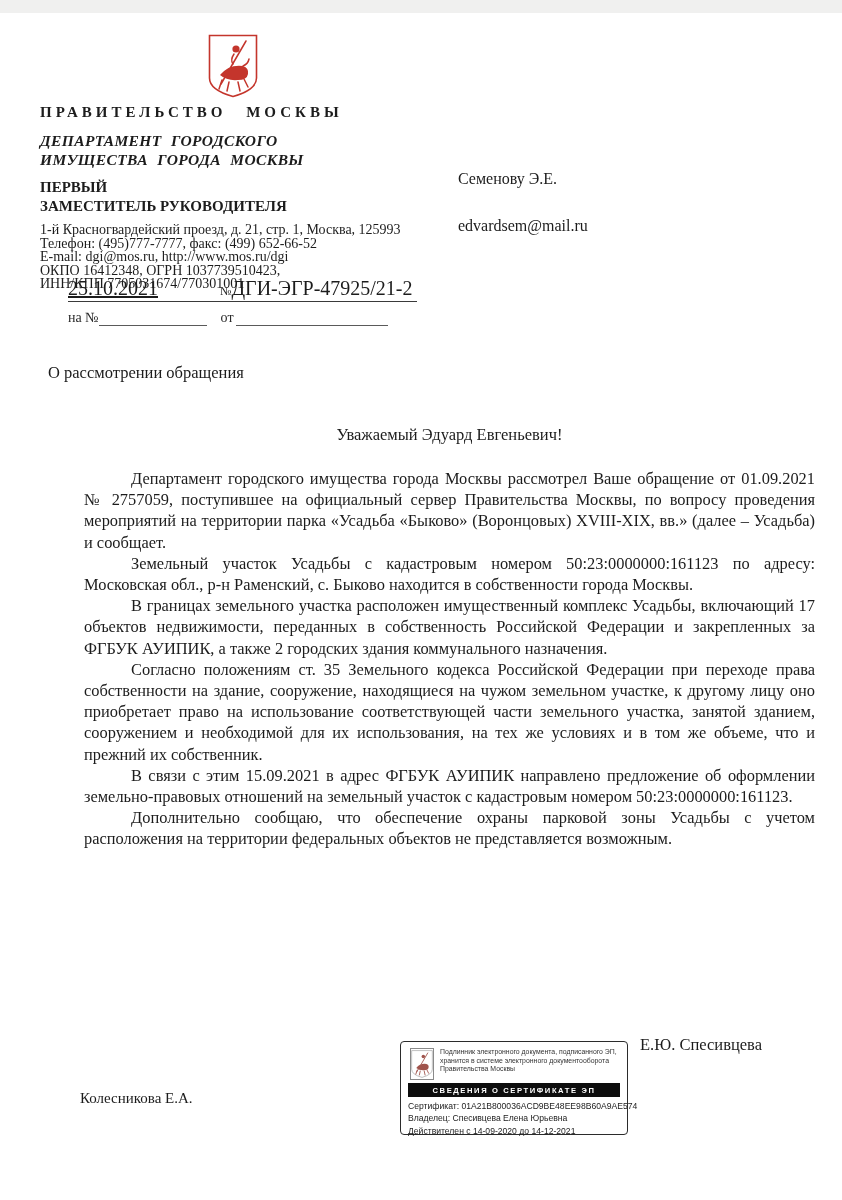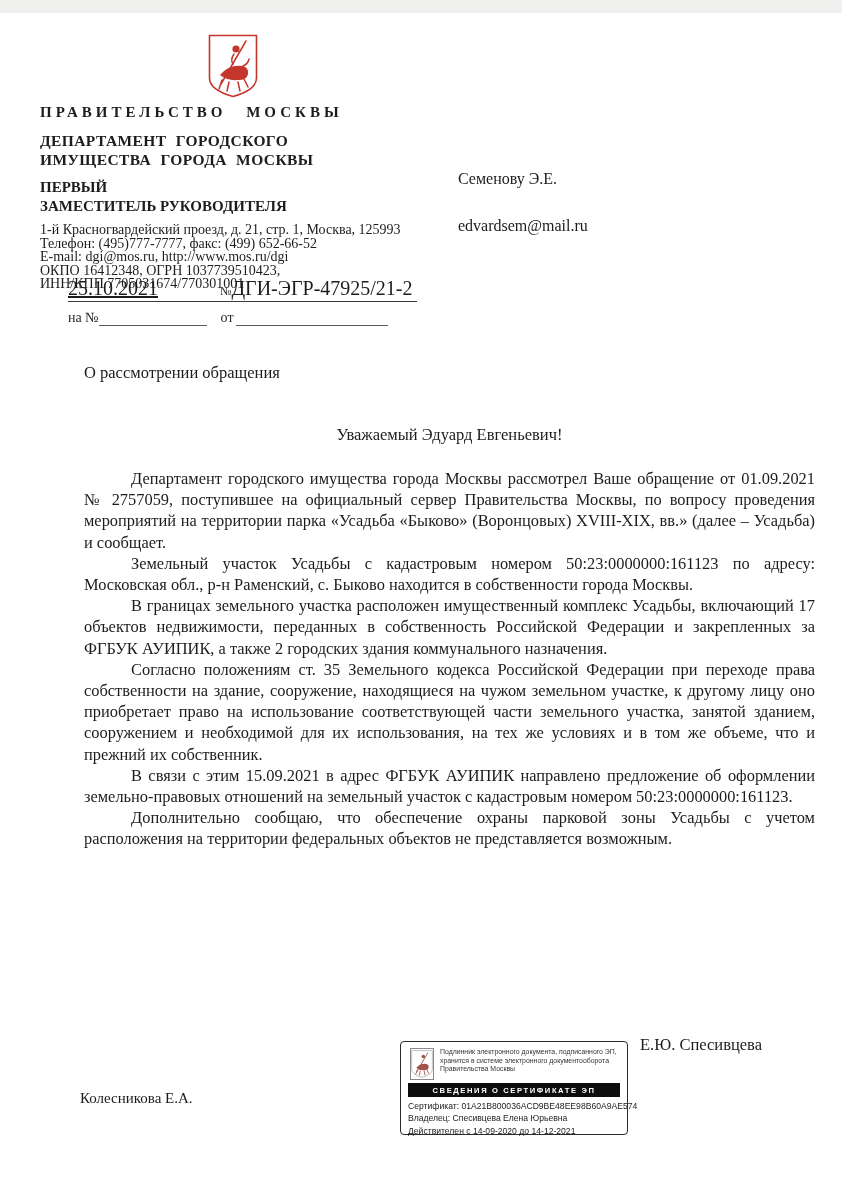--- a/index.html
+++ b/index.html
@@ -11,42 +11,42 @@
     position:relative;
     overflow:hidden;
     -webkit-font-smoothing:antialiased;
   }
   .top-strip{position:absolute;top:0;left:0;width:842px;height:13px;background:#f0f0ef;}
 
   
   .letterhead{position:absolute;left:40px;top:34px;width:386px;text-align:left;}
   .emblem{width:50px;height:64px;margin:0 auto 6px auto;display:block;}
   .gov-title{font-weight:bold;font-size:15px;letter-spacing:4px;word-spacing:12px;margin-top:4px;}
-  .dept-title{font-weight:bold;font-size:15.5px;line-height:19px;letter-spacing:0.4px;word-spacing:5px;margin-top:10px;}
+  .dept-title{font-weight:bold;font-size:15.5px;line-height:19px;letter-spacing:0.4px;word-spacing:5px;margin-top:10px;font-style:italic;}
   .pos-title{font-weight:bold;font-size:15px;line-height:19px;margin-top:9px;}
   .contact{font-size:14px;line-height:13.6px;margin-top:7px;}
 
   
   .ref-block{position:absolute;left:68px;top:277px;width:400px;}
   .ref-row1{display:flex;align-items:flex-end;}
   .ref-date{font-size:20px;width:152px;border-bottom:1.2px solid #3a3a3a;padding-bottom:1px;text-decoration:underline;}
   .ref-num{font-size:20px;border-bottom:1.2px solid #3a3a3a;padding-bottom:1px;padding-right:4px;white-space:nowrap;}
   .ref-num .no-sign{font-size:12px;}
   .ref-row2{margin-top:8px;font-size:14px;color:#2a2a2a;display:flex;align-items:flex-end;}
   .uline{display:inline-block;border-bottom:1px solid #5a5a5a;height:11px;}
   .uline.l1{width:108px;margin-right:14px;}
   .uline.l2{width:152px;}
   .ref-row2 .ot{margin-right:2px;}
 
   
   .recipient{position:absolute;left:458px;top:170px;font-size:16px;}
   .recipient .r-name{margin-bottom:29px;}
 
   
-  .subject{position:absolute;left:84px;top:363px;font-size:16.5px;}
+  .subject{position:absolute;left:48px;top:363px;font-size:16.5px;}
   .letter-body{position:absolute;left:68px;top:425px;width:731px;margin-left:16px;}
   .salutation{text-align:center;font-size:16.5px;margin-bottom:23px;}
   .letter-body p{
     margin:0;font-size:16.4px;line-height:21.2px;
     text-align:justify;text-indent:47px;
   }
 
   
   .stamp{
     position:absolute;left:400px;top:1001px;width:228px;height:94px;

